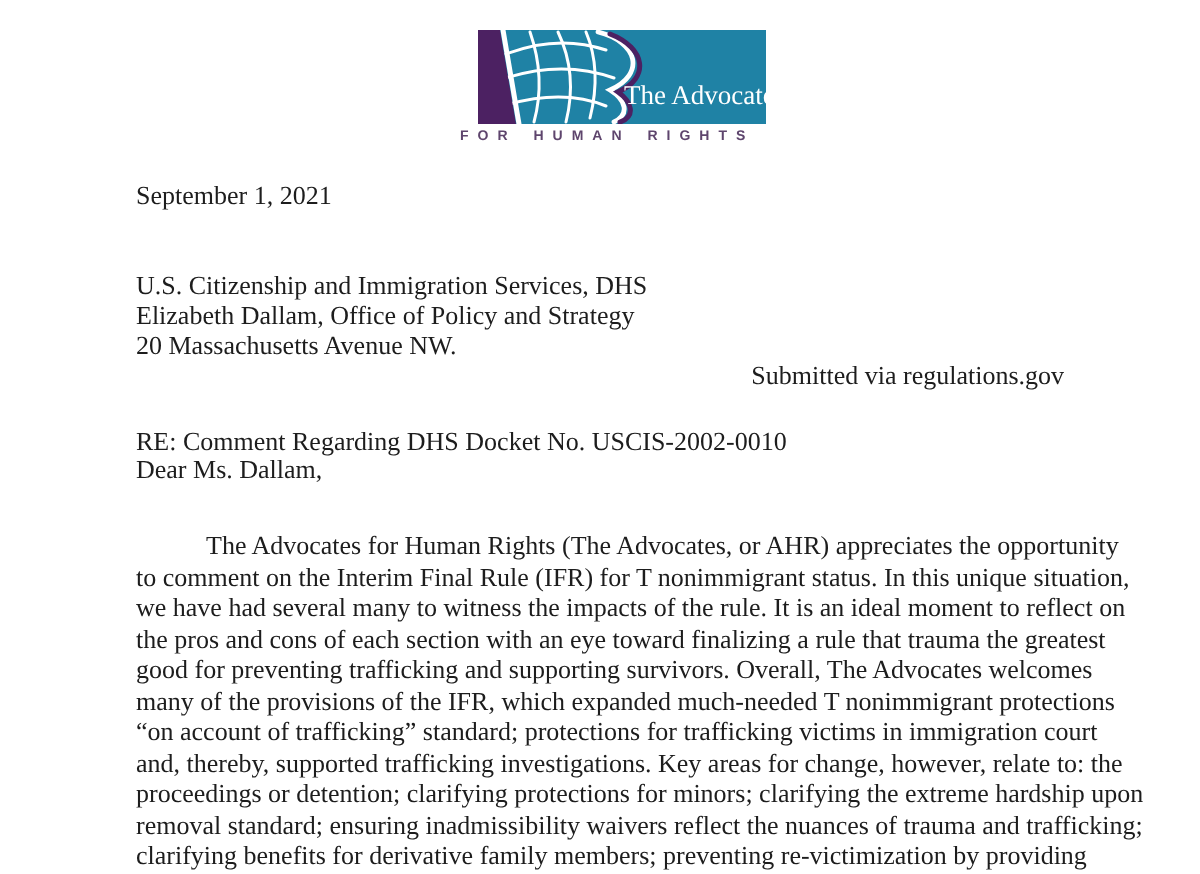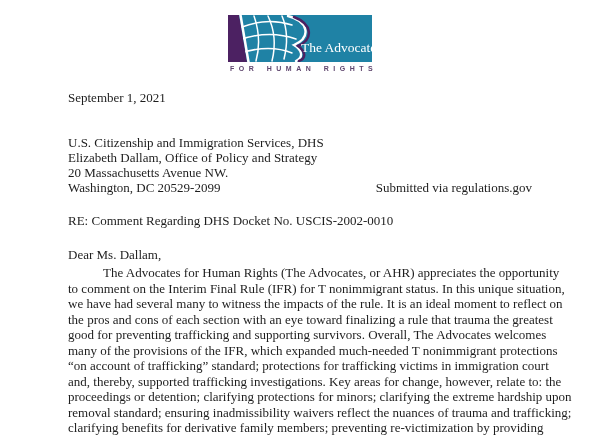--- a/index.html
+++ b/index.html
@@ -2,37 +2,37 @@
 <html><head>
 <meta charset="utf-8">
 <style>
   html,body{margin:0;padding:0;}
   body{width:600px;height:437px;background:#ffffff;overflow:hidden;
        font-family:"Liberation Serif","DejaVu Serif",serif;color:#1d1d1d;}
   .page{position:relative;width:600px;height:437px;background:#ffffff;}
 
   
   .logo{position:absolute;left:228px;top:15px;width:144px;}
-  .logo-banner{position:relative;width:160px;height:47px;}
+  .logo-banner{position:relative;width:160px;height:47px;margin-left:11px;}
   .logo-banner svg{position:absolute;left:0;top:0;}
   .logo-org{position:absolute;left:73px;top:26px;width:70px;
             font-size:13.5px;line-height:14px;color:#ffffff;white-space:nowrap;
             font-family:"Liberation Serif","DejaVu Serif",serif;}
   .logo-tagline{margin-top:3px;font-family:"Liberation Sans","DejaVu Sans",sans-serif;
                 font-size:7px;font-weight:600;color:#5e456d;
                 letter-spacing:4.5px;word-spacing:2px;white-space:nowrap;padding-left:2px;}
 
   
   .line{position:absolute;left:68px;font-size:13px;line-height:15px;white-space:nowrap;}
   .date-line{top:90px;}
   .addr{position:absolute;left:68px;top:135px;font-size:13px;line-height:15px;}
   .addr div{white-space:nowrap;}
   .submitted{position:absolute;right:68px;top:180px;font-size:13px;line-height:15px;white-space:nowrap;}
   .subject{top:213px;}
-  .salutation{top:247px;}
+  .salutation{top:227px;}
   .letter-body{position:absolute;left:68px;top:265px;font-size:13px;line-height:15.5px;}
   .letter-body div{white-space:nowrap;}
   .letter-body .indent{padding-left:35px;}
 
   .gridline{fill:none;stroke:#ffffff;stroke-width:1.5;stroke-linecap:round;}
   .divline{fill:none;stroke:#ffffff;stroke-width:2.5;stroke-linecap:round;}
   .swoosh{fill:none;stroke-width:2.5;stroke-linecap:round;}
   .swoosh-w{fill:none;stroke:#ffffff;stroke-width:2.4;stroke-linecap:round;}
 </style>
 </head>
@@ -62,21 +62,20 @@
     </div>
     <div class="logo-tagline">FOR HUMAN RIGHTS</div>
   </div>
 
   <div class="line date-line">September 1, 2021</div>
 
   <div class="addr">
     <div>U.S. Citizenship and Immigration Services, DHS</div>
     <div>Elizabeth Dallam, Office of Policy and Strategy</div>
     <div>20 Massachusetts Avenue NW.</div>
-    <div>Washington, DC 20529-2099</div>
   </div>
 
   <div class="submitted">Submitted via regulations.gov</div>
 
   <div class="line subject">RE: Comment Regarding DHS Docket No. USCIS-2002-0010</div>
 
   <div class="line salutation">Dear Ms. Dallam,</div>
 
   <div class="letter-body">
     <div class="indent">The Advocates for Human Rights (The Advocates, or AHR) appreciates the opportunity</div>

